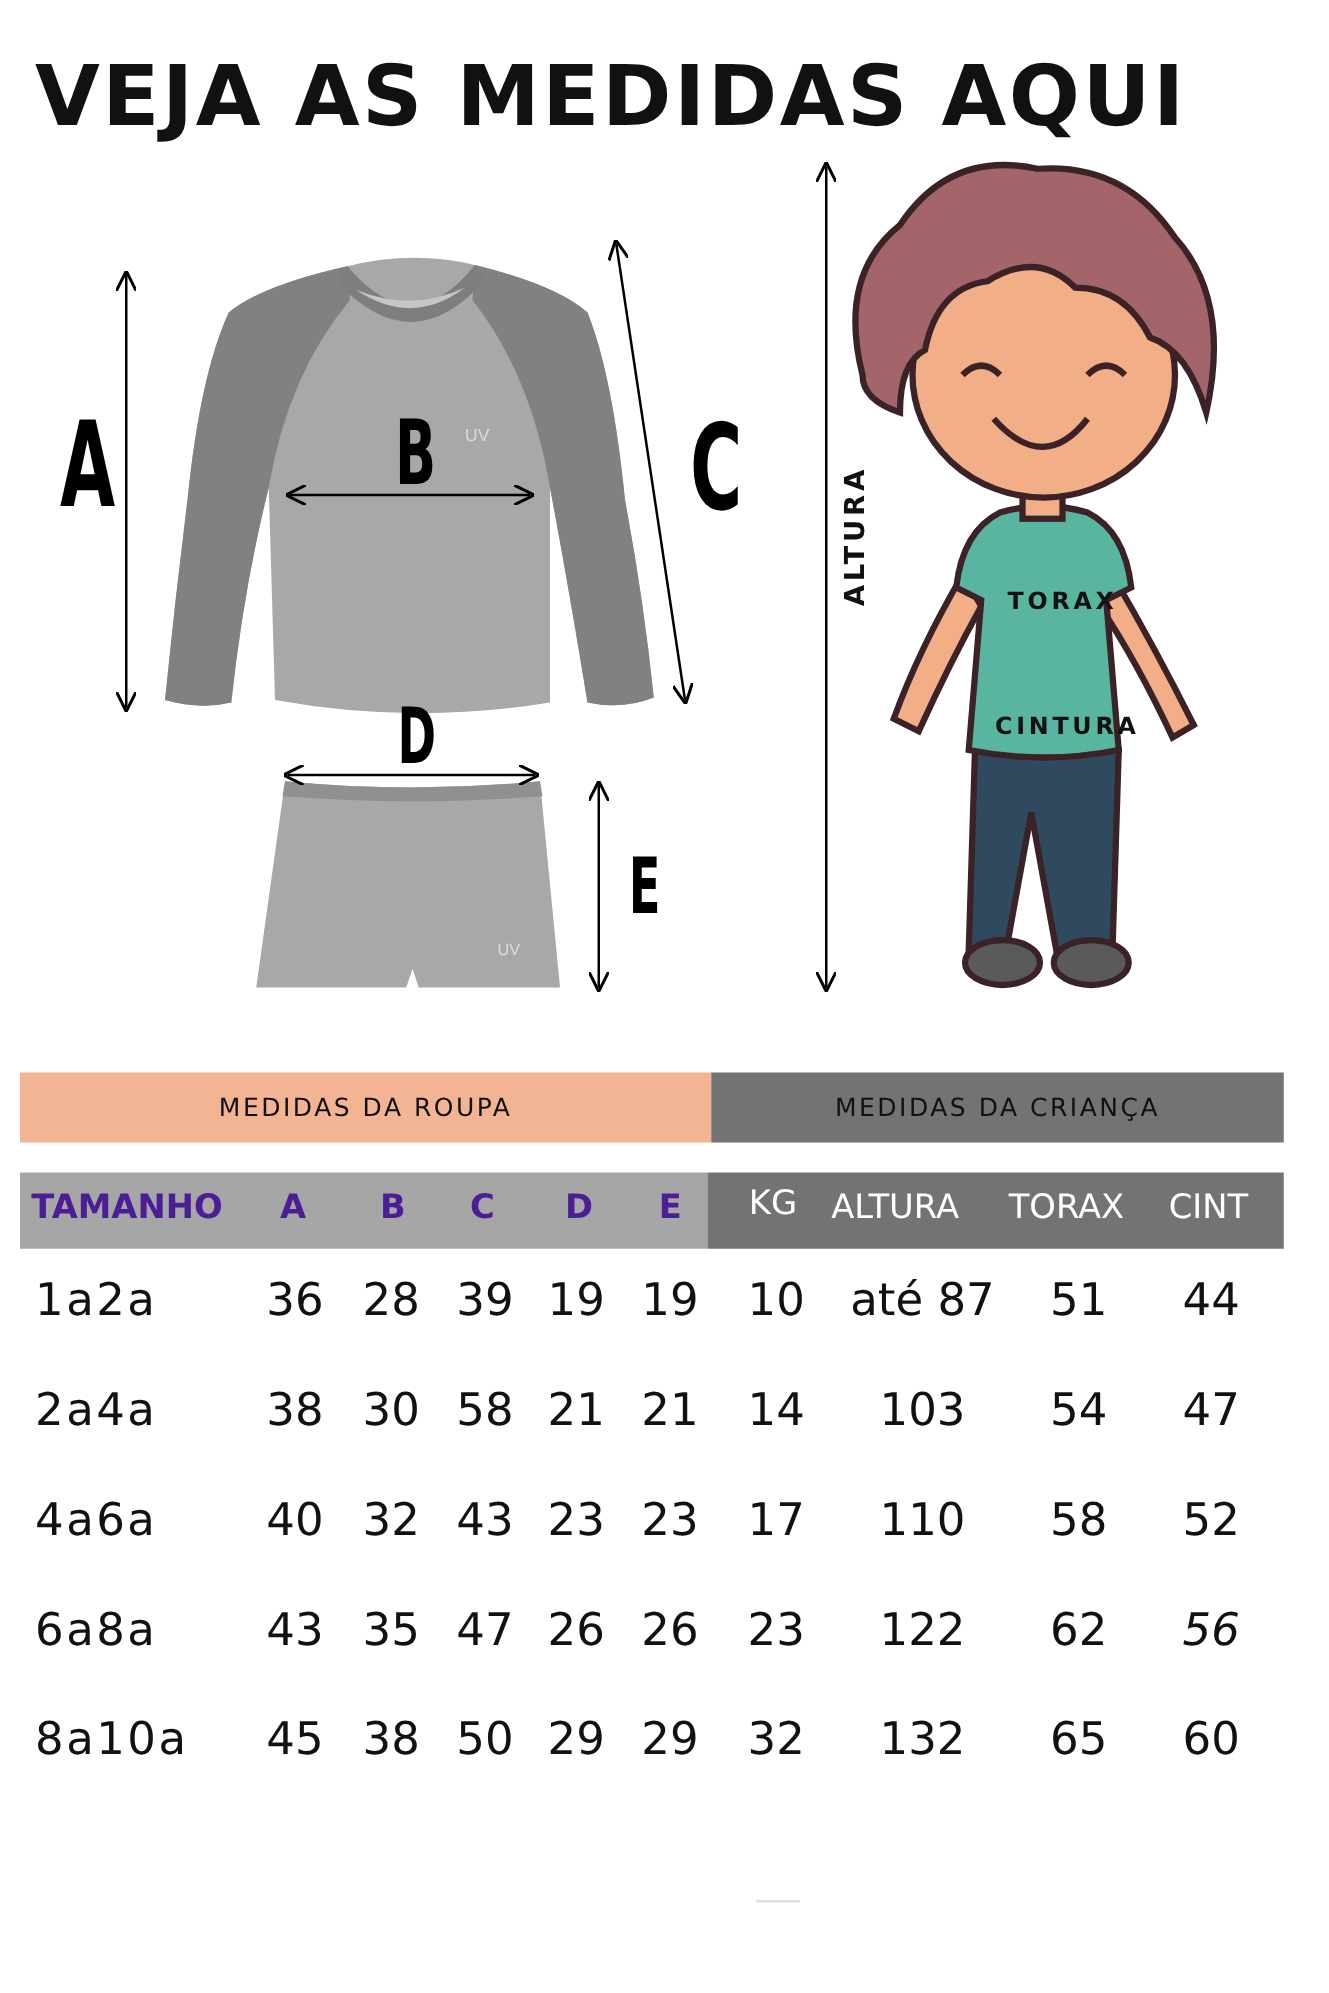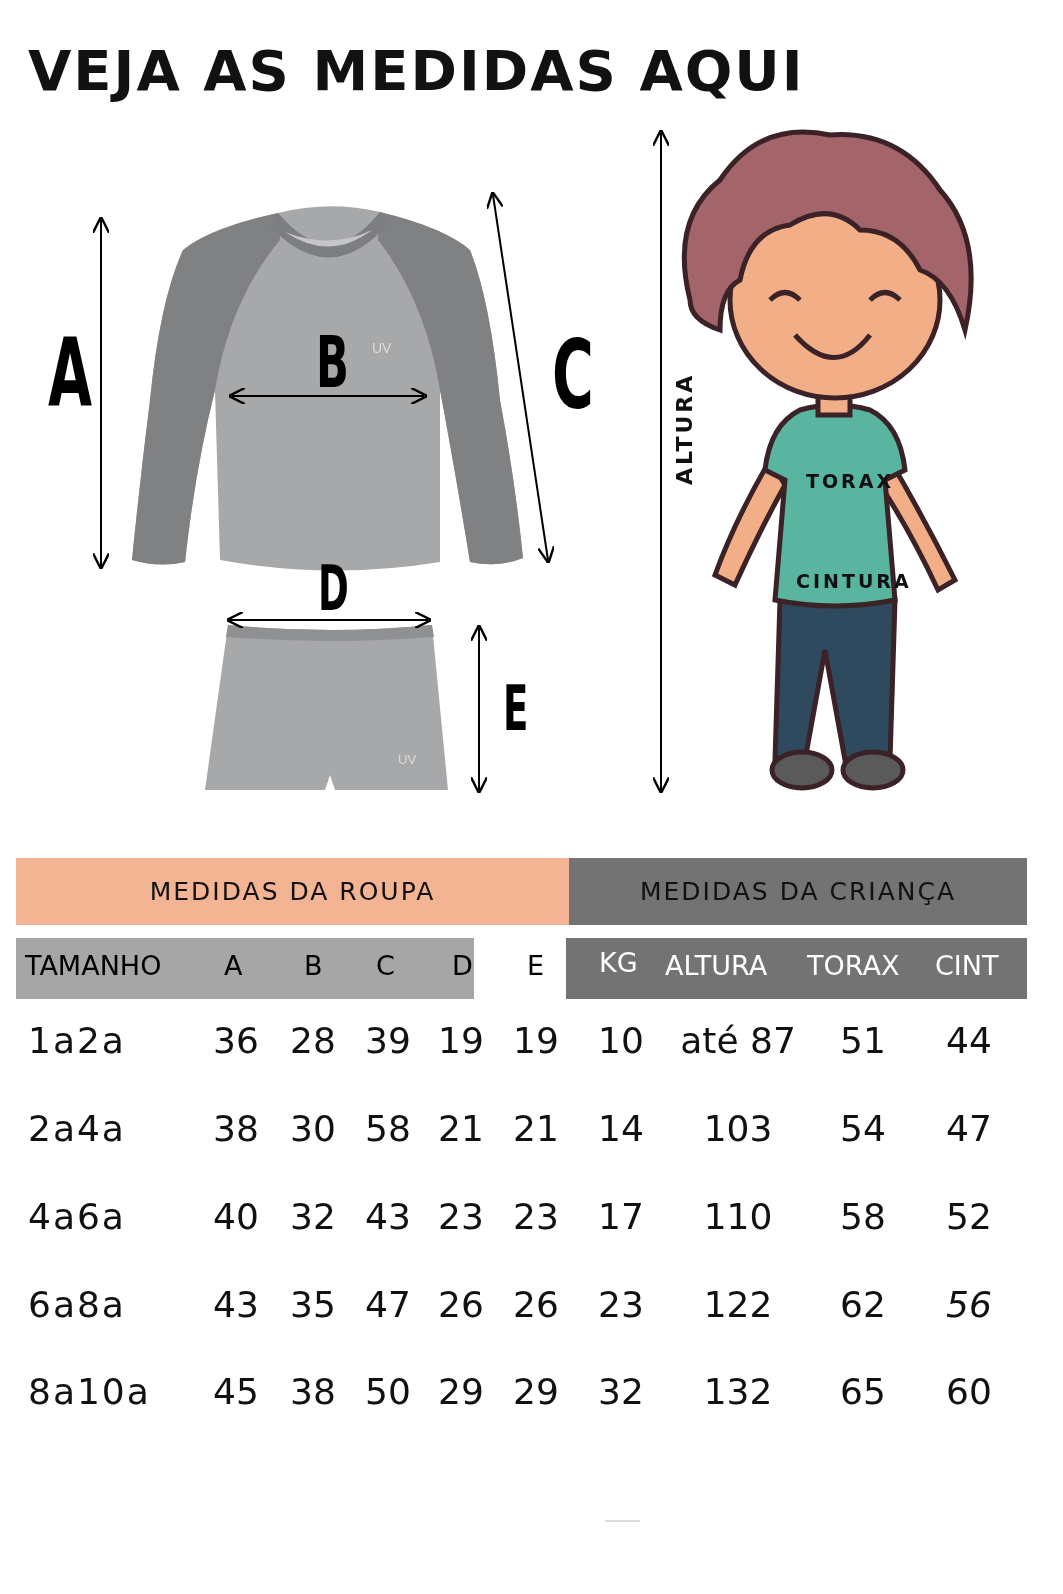--- a/index.html
+++ b/index.html
@@ -1,26 +1,26 @@
 <!DOCTYPE html>
 <html><head>
 <meta charset="utf-8">
 <style>
   html,body{margin:0;padding:0;background:#fff;}
   body{width:1063px;height:1594px;position:relative;overflow:hidden;font-family:"Liberation Sans",sans-serif;color:#111;}
-  .title{position:absolute;left:28px;top:38px;font-size:56px;font-weight:700;letter-spacing:2px;font-family:"DejaVu Sans",sans-serif;}
+  .title{position:absolute;left:28px;top:38px;font-size:67px;font-weight:700;letter-spacing:2px;font-family:"DejaVu Sans",sans-serif;}
   .illus{position:absolute;left:0;top:120px;width:1063px;height:700px;}
   .bigletter{position:absolute;font-family:"DejaVu Sans",sans-serif;font-weight:700;transform:scaleX(0.6);transform-origin:left top;color:#000;}
   .vlabel{position:absolute;font-family:"DejaVu Sans",sans-serif;font-weight:700;font-size:22px;letter-spacing:3px;transform:rotate(-90deg);transform-origin:left top;}
   .shirtlabel{position:absolute;font-family:"DejaVu Sans",sans-serif;font-weight:700;font-size:19px;letter-spacing:3px;}
-  .band{position:absolute;top:858px;height:67px;display:flex;align-items:center;justify-content:center;font-size:25px;letter-spacing:2px;font-family:"DejaVu Sans",sans-serif;}
+  .band{position:absolute;top:858px;height:56px;display:flex;align-items:center;justify-content:center;font-size:20px;letter-spacing:2px;font-family:"DejaVu Sans",sans-serif;}
   .band.roupa{left:16px;width:553px;background:#f3b493;}
   .band.crianca{left:569px;width:458px;background:#737373;}
   .hdr{position:absolute;top:938px;height:61px;font-family:"DejaVu Sans",sans-serif;font-size:27px;}
-  .hdr.left{left:16px;width:458px;background:#a6a6a6;color:#000000;}
+  .hdr.left{left:16px;width:550px;background:#a6a6a6;color:#4c1d95;font-weight:bold;}
   .hdr.right{left:566px;width:461px;background:#737373;color:#fff;}
   .hcell{position:absolute;top:12px;}
   .row{position:absolute;left:0;width:1063px;height:60px;font-family:"DejaVu Sans",sans-serif;font-size:36px;}
   .cell{position:absolute;top:0;transform:translateX(-50%);white-space:nowrap;}
   .cell.size{transform:none;left:28px;letter-spacing:2px;}
   .footnote{position:absolute;left:605px;top:1520px;width:35px;height:2px;background:#ddd;}
 </style>
 </head>
 <body>
 

